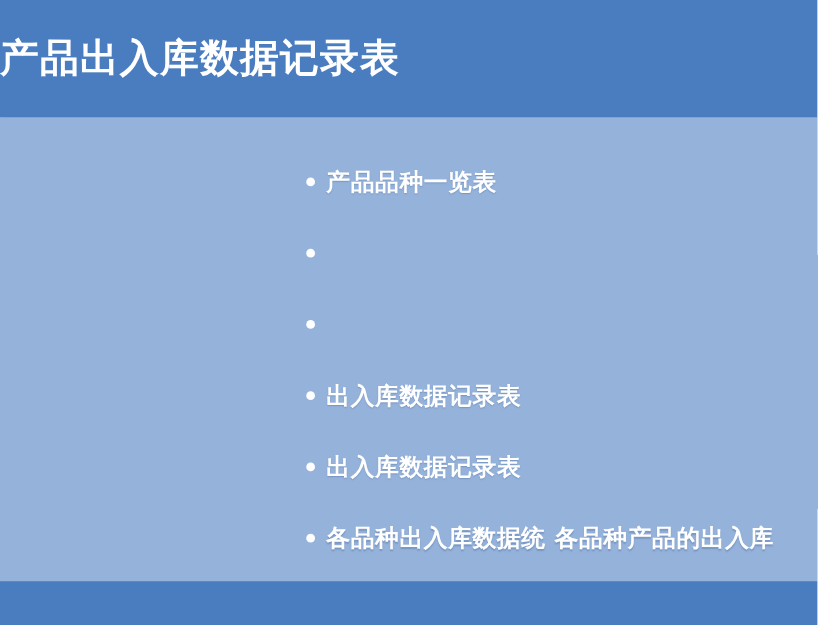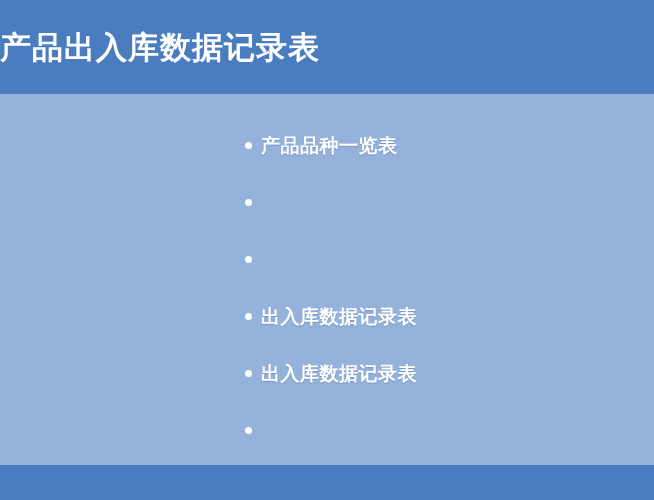--- a/index.html
+++ b/index.html
@@ -148,20 +148,21 @@
         <span class="bullet-label">出入库数据记录表</span>
       </li>
 
       <li class="bullet-item">
         <span class="bullet-dot"></span>
         <span class="bullet-label">出入库数据记录表</span>
       </li>
 
       <li class="bullet-item">
         <span class="bullet-dot"></span>
+        <span class="bullet-label">各品种出入库数据统 各品种产品的出入库</span>
       </li>
 
     </ul>
   </div>
 
   <div class="footer-band"></div>
 
 </div>
 
 </body></html>

